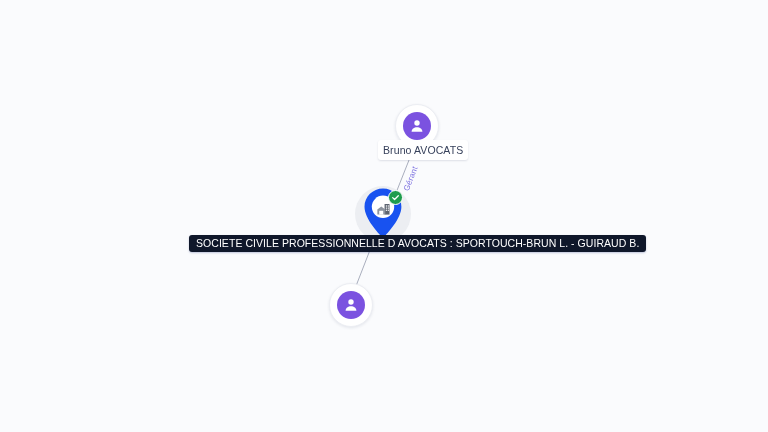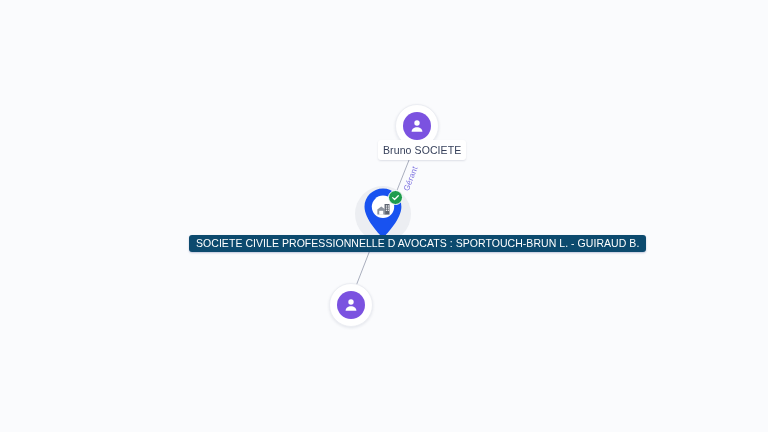--- a/index.html
+++ b/index.html
@@ -112,21 +112,21 @@
     box-sizing: border-box;
     display: flex;
     align-items: center;
     justify-content: center;
   }
   .verified-badge svg { display: block; }
 
   
   .company-banner {
     position: absolute;
-    background: #0c4a6e;
+    background: #0f172a;
     color: #ffffff;
     font-size: 10.5px;
     line-height: 13px;
     font-weight: 400;
     padding: 2px 7px;
     border-radius: 3px;
     white-space: nowrap;
     letter-spacing: 0.05px;
     box-shadow: 0 1px 2px rgba(20,40,120,0.25);
   }
@@ -160,21 +160,21 @@
   <div class="edge-label" style="left:371px; top:248px; transform: rotate(-69deg);">Gérant</div>
 
   <div class="person-node" style="left:395px; top:104px;">
     <div class="person-avatar">
       <svg width="18" height="18" viewBox="0 0 24 24" fill="#ffffff">
         <circle cx="12" cy="8" r="3.6"></circle>
         <path d="M4.8 19.5c0-3.7 3.3-6 7.2-6s7.2 2.3 7.2 6z"></path>
       </svg>
     </div>
   </div>
-  <div class="node-label" style="left:378px; top:140px;">Bruno SOCIETE</div>
+  <div class="node-label" style="left:378px; top:140px;">Bruno AVOCATS</div>
 
   <div class="company-node" style="left:355px; top:186px;">
     <div class="company-halo"></div>
     <div class="pin-shape">
       <svg width="40" height="52" viewBox="0 0 40 52">
         <path d="M20 1.5c-10.2 0-18.5 8.2-18.5 18.3 0 12.2 14.7 27.3 17.3 30.0 0.6 0.6 1.7 0.6 2.3 0 2.6-2.7 17.3-17.8 17.3-30.0C38.5 9.7 30.2 1.5 20 1.5z" fill="#1852f0"></path>
         <circle cx="20" cy="19.8" r="11.2" fill="#ffffff"></circle>
       </svg>
     </div>
     <div class="pin-icon">

